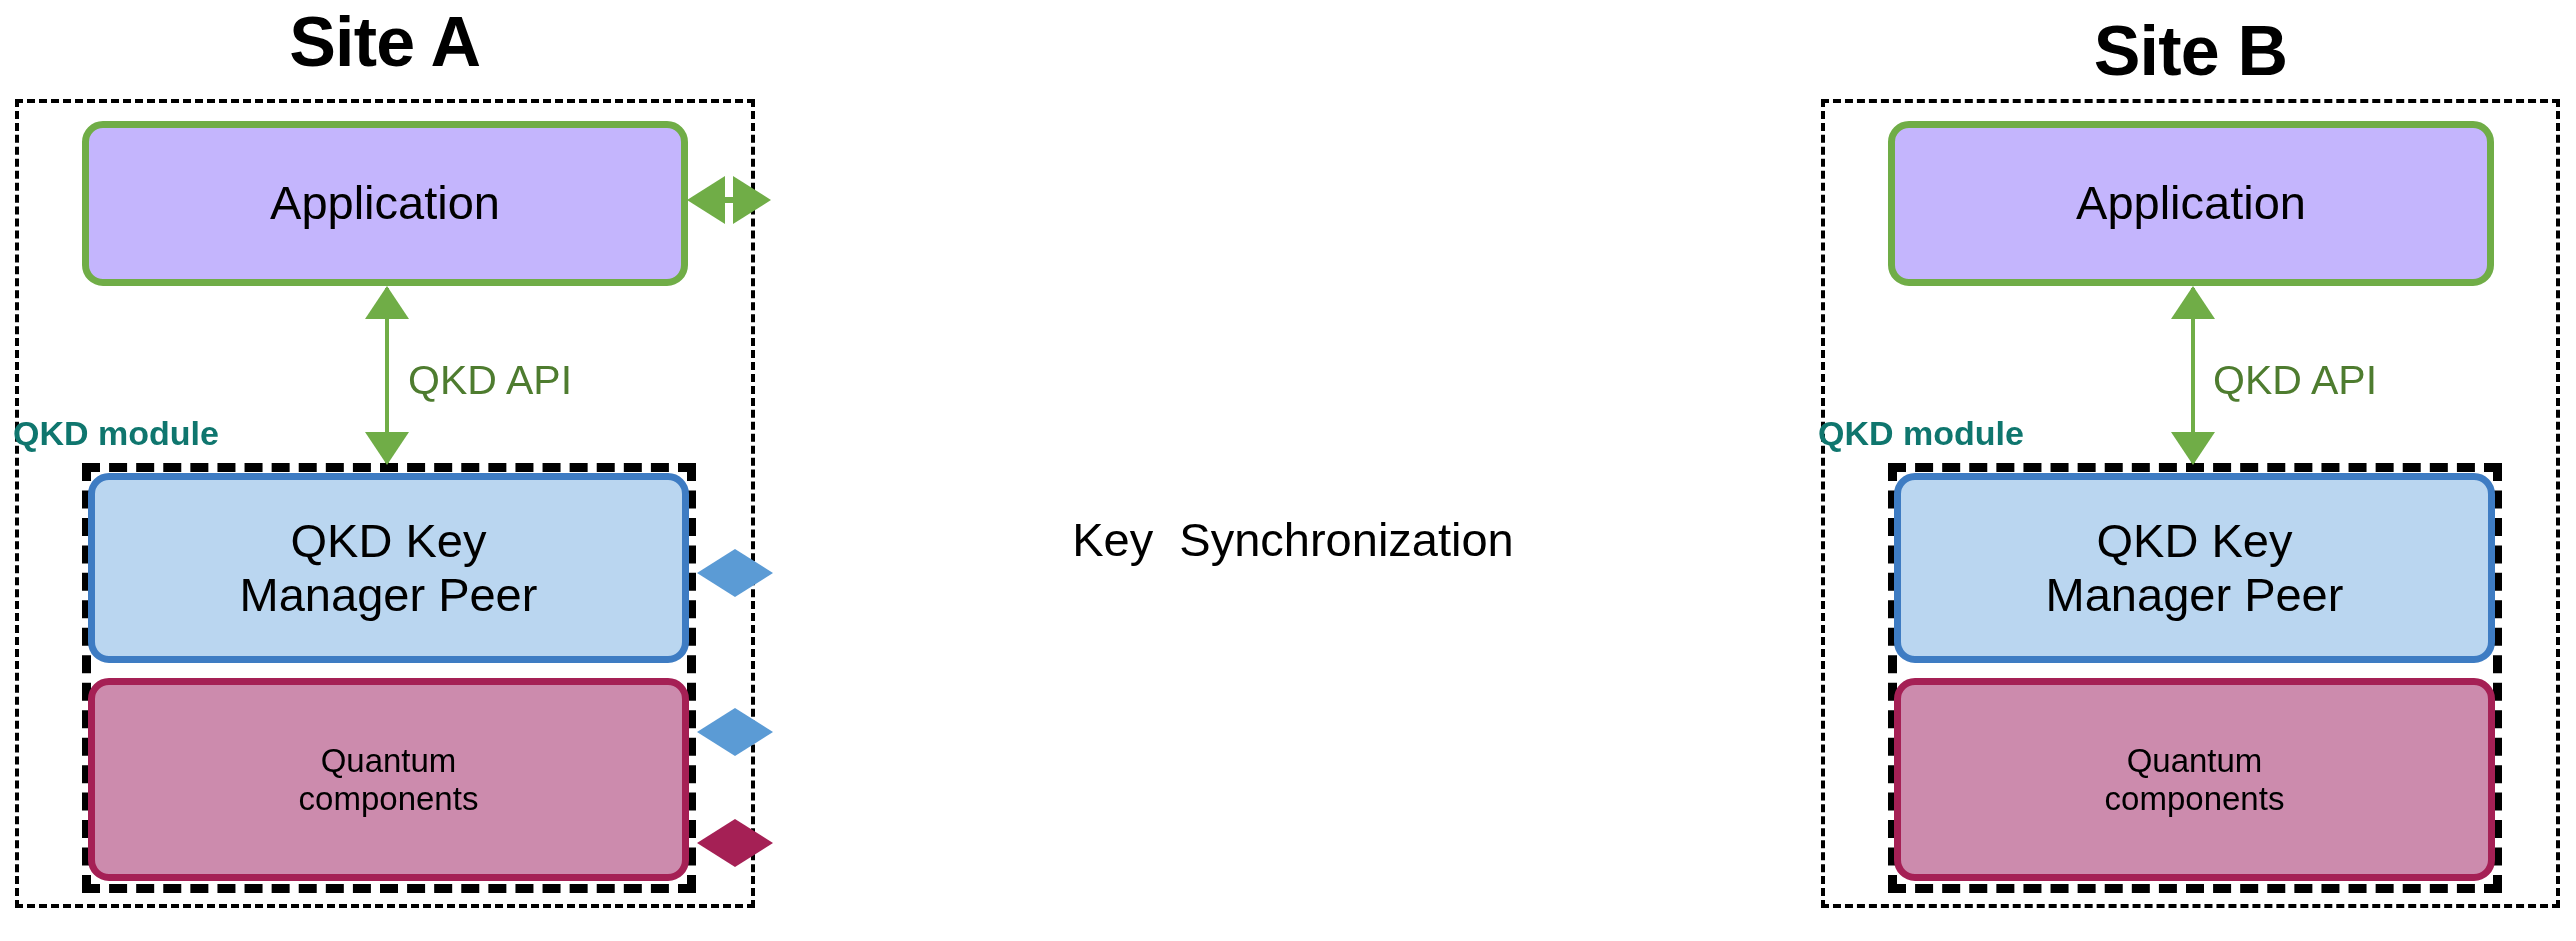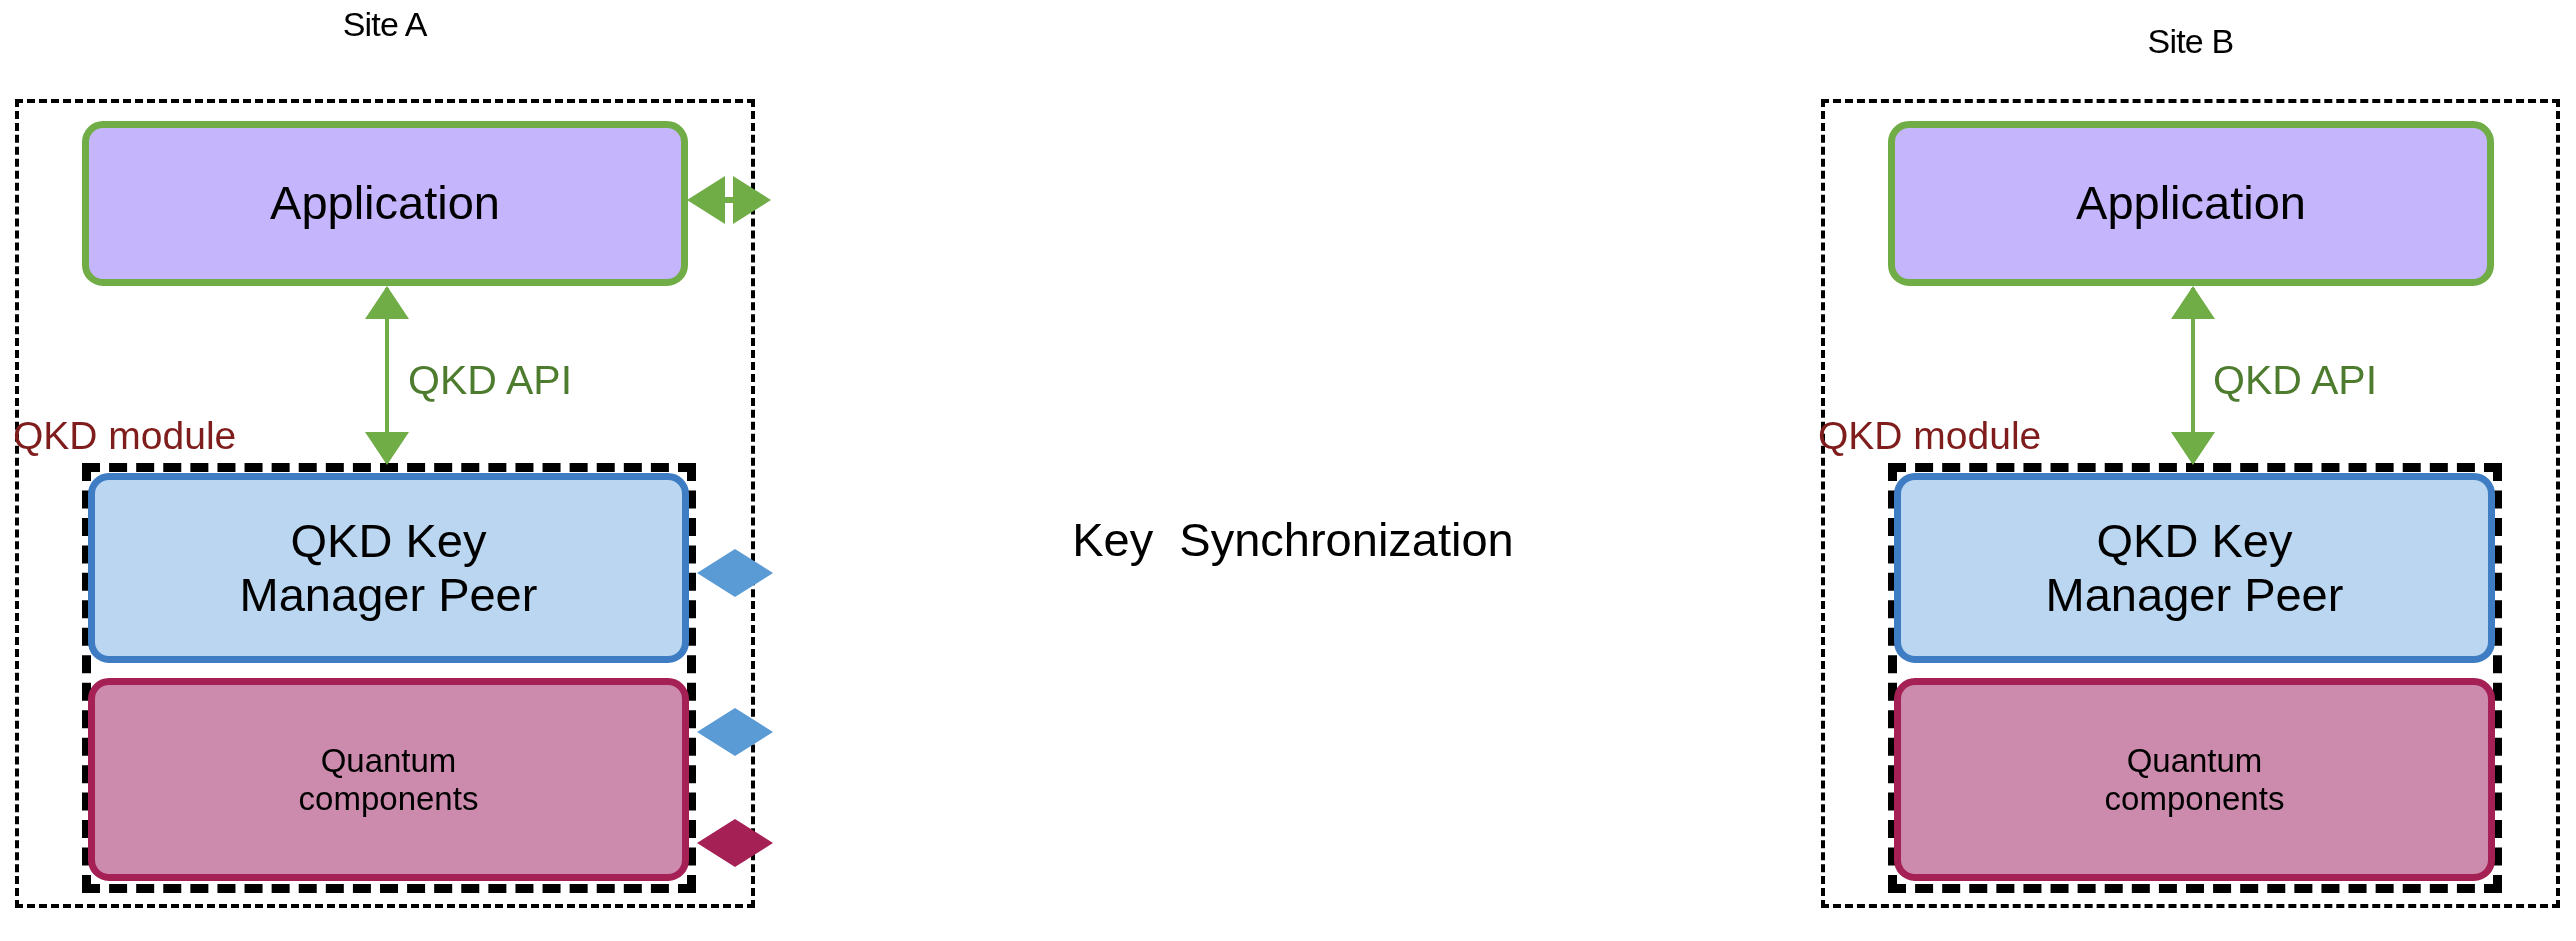--- a/index.html
+++ b/index.html
@@ -10,30 +10,30 @@
   #canvas {
     position: relative;
     width: 2576px;
     height: 941px;
     background: #ffffff;
     font-family: "Liberation Sans", sans-serif;
     overflow: hidden;
   }
   .site-title {
     position: absolute;
-    font-weight: normal;
-    font-size: 34px;
+    font-weight: bold;
+    font-size: 70px;
     line-height: 1;
     color: #000000;
     text-align: center;
     letter-spacing: -0.8px;
     white-space: nowrap;
   }
   #site-a-title { left: 14.7px; top: 6.5px; width: 740px; }
-  #site-b-title { left: 1821px; top: 24px; width: 739px; }
+  #site-b-title { left: 1821px; top: 16px; width: 739px; }
 
   .site-boundary {
     position: absolute;
     border: 4.9px dashed #000000;
     box-sizing: border-box;
     background: transparent;
   }
   #site-a-boundary { left: 14.7px;   top: 99px; width: 740px; height: 809px; }
   #site-b-boundary { left: 1821px; top: 99px; width: 739px; height: 809px; }
 
@@ -41,24 +41,24 @@
     position: absolute;
     border: 9px dashed #000000;
     box-sizing: border-box;
     background: transparent;
   }
   #qkd-module-a { left: 82px;  top: 463px; width: 614px; height: 430px; }
   #qkd-module-b { left: 1888px; top: 463px; width: 614px; height: 430px; }
 
   .qkd-module-label {
     position: absolute;
-    font-weight: normal;
-    font-size: 39px;
-    line-height: 1;
-    color: #7f1d1d;
+    font-weight: bold;
+    font-size: 34px;
+    line-height: 1;
+    color: #0f766e;
     white-space: nowrap;
     z-index: 6;
   }
   #qkd-module-label-a { left: 13px;   top: 416px; }
   #qkd-module-label-b { left: 1818px; top: 416px; }
 
   .node {
     position: absolute;
     box-sizing: border-box;
     border-radius: 21px;

